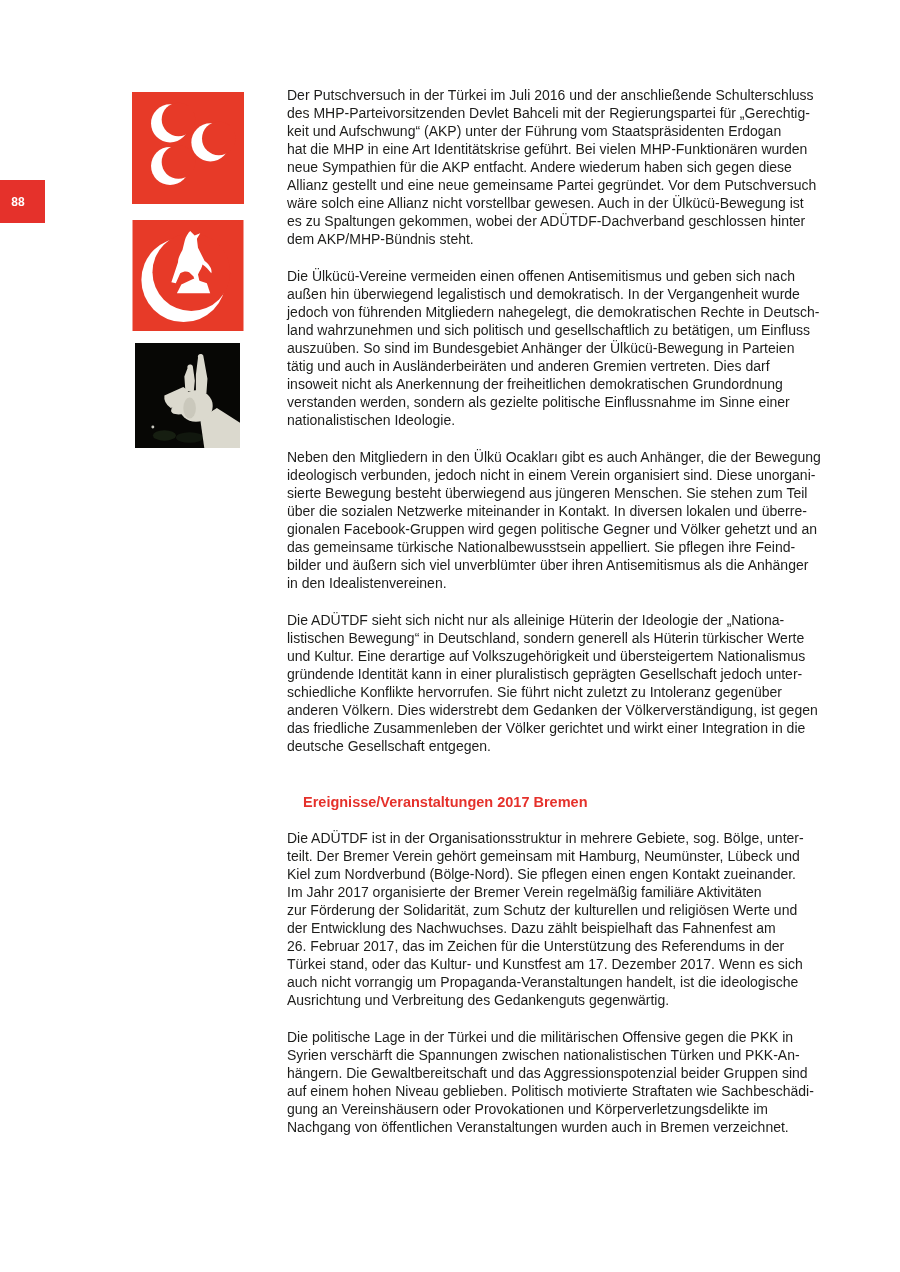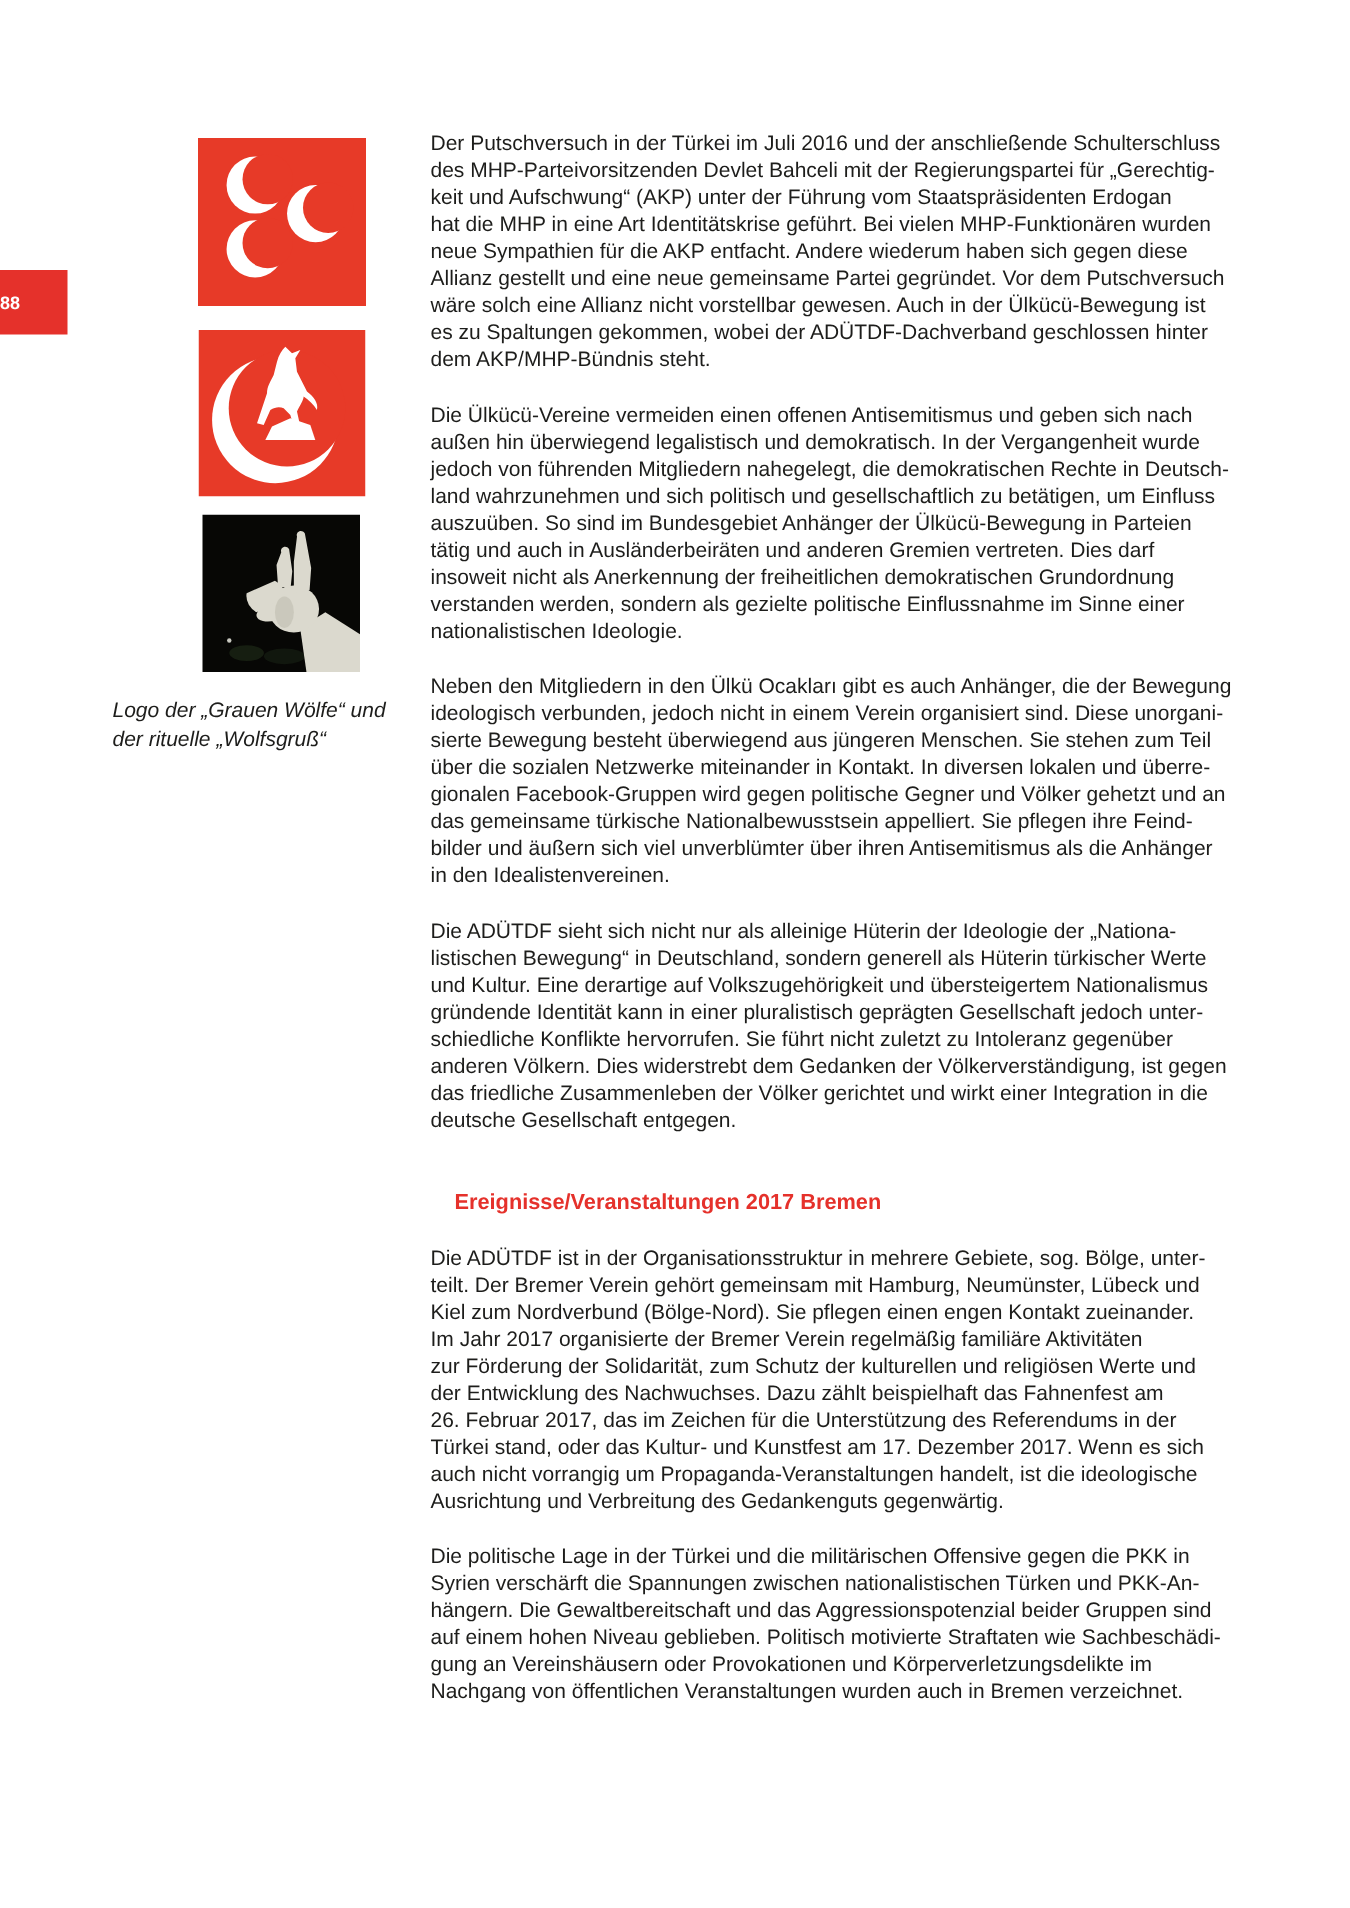--- a/index.html
+++ b/index.html
@@ -23,21 +23,21 @@
   .page-tab {
     position: absolute;
     left: 0;
     top: 180px;
     width: 45px;
     height: 43px;
     background: var(--accent);
     color: #ffffff;
     display: flex;
     align-items: center;
-    justify-content: flex-start;
+    justify-content: center;
     padding-right: 9px;
     font-size: 12px;
     font-weight: bold;
   }
 
   
   .fig { position: absolute; }
   .fig svg { display: block; width: 100%; height: 100%; }
   .fig-mhp   { left: 132px; top:  92px; width: 112px; height: 112px; }
   .fig-wolf  { left: 132px; top: 220px; width: 112px; height: 111px; }
@@ -124,22 +124,20 @@
         <ellipse cx="58" cy="60" rx="16" ry="15"></ellipse>
         <path d="M60,14 C59,11 63,9 65,12 L69,34 L68,48 L58,50 L58,30 Z"></path>
         <path d="M50,24 C49,21 53,19 55,22 L57,36 L56,46 L48,46 L47,32 Z"></path>
         <path d="M28,50 L46,42 Q54,46 52,56 L34,62 Q27,57 28,50 Z"></path>
         <ellipse cx="45" cy="62" rx="11" ry="5.5" transform="rotate(-14 45 62)"></ellipse>
       </g>
       <ellipse cx="52" cy="62" rx="6" ry="10" fill="#b9b7aa" opacity="0.5"></ellipse>
     </svg>
   </div>
 
-  <div class="caption">Logo der „Grauen Wölfe“ und
-der rituelle „Wolfsgruß“</div>
 
   <div class="content">
     <p>Der Putschversuch in der Türkei im Juli 2016 und der anschließende Schulterschluss
 des MHP-Parteivorsitzenden Devlet Bahceli mit der Regierungspartei für „Gerechtig-
 keit und Aufschwung“ (AKP) unter der Führung vom Staatspräsidenten Erdogan
 hat die MHP in eine Art Identitätskrise geführt. Bei vielen MHP-Funktionären wurden
 neue Sympathien für die AKP entfacht. Andere wiederum haben sich gegen diese
 Allianz gestellt und eine neue gemeinsame Partei gegründet. Vor dem Putschversuch
 wäre solch eine Allianz nicht vorstellbar gewesen. Auch in der Ülkücü-Bewegung ist
 es zu Spaltungen gekommen, wobei der ADÜTDF-Dachverband geschlossen hinter

